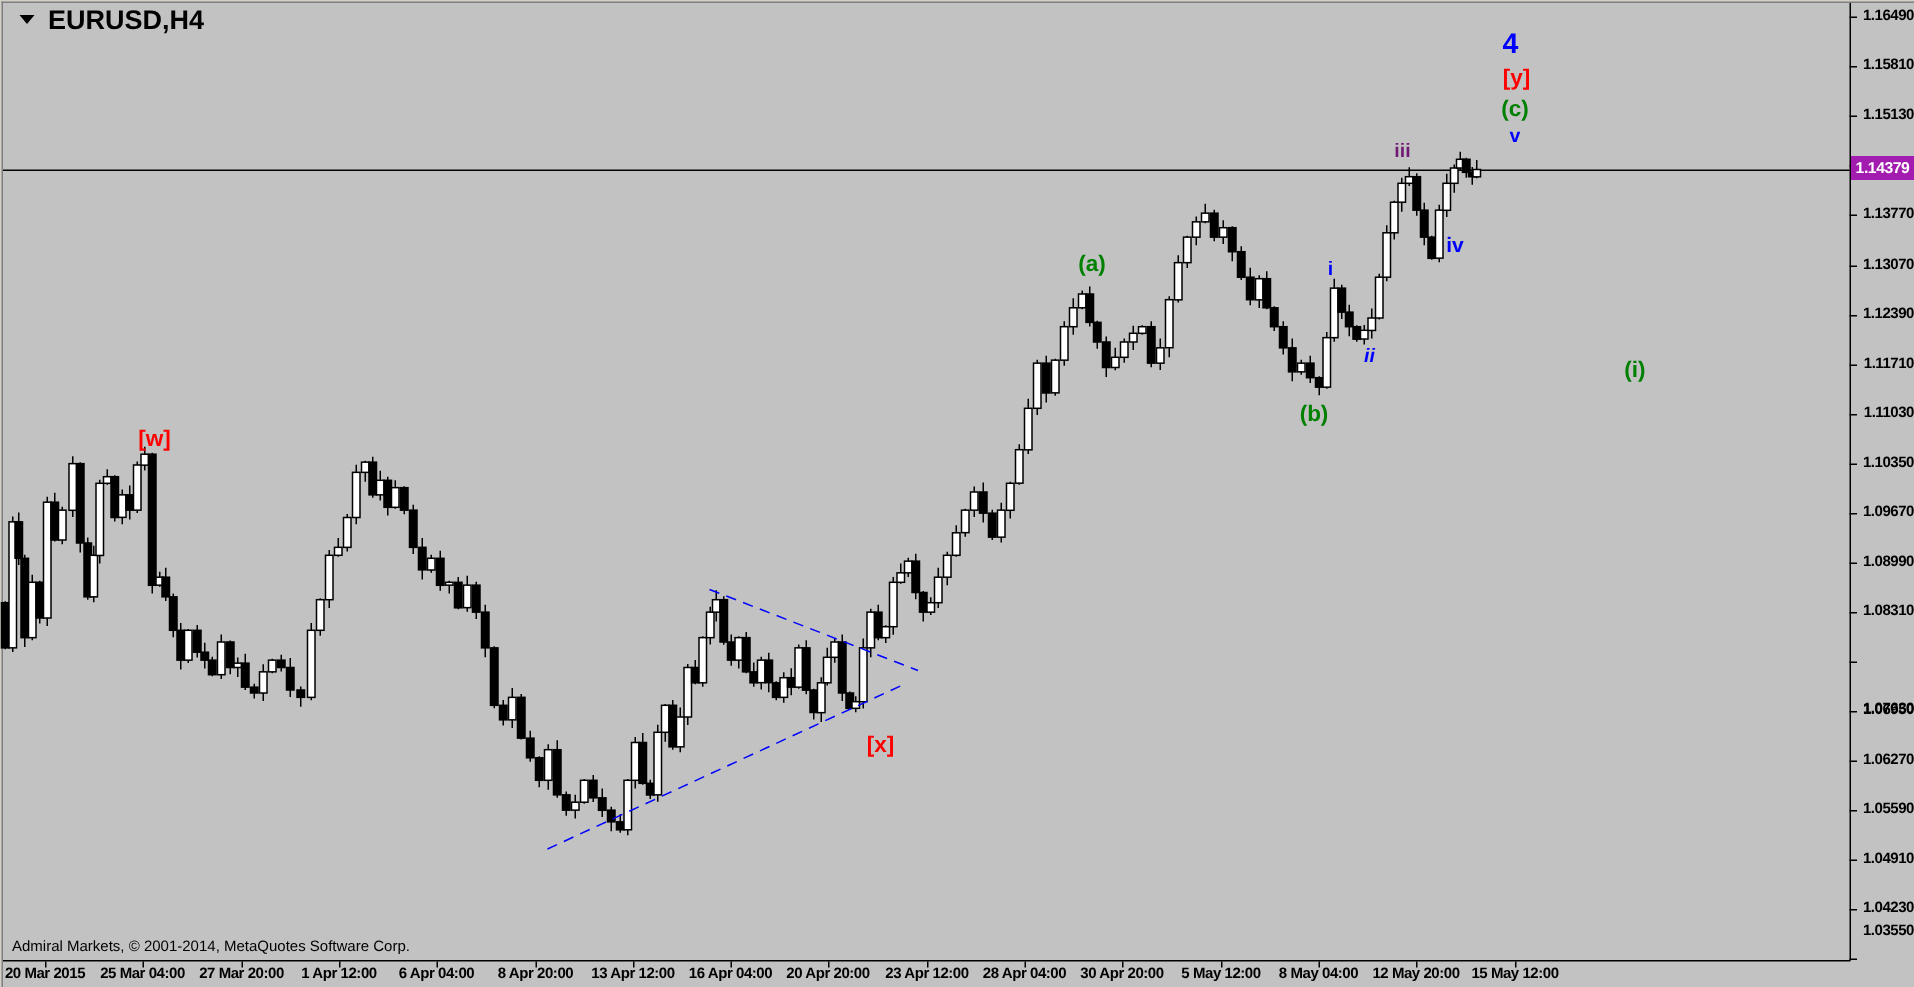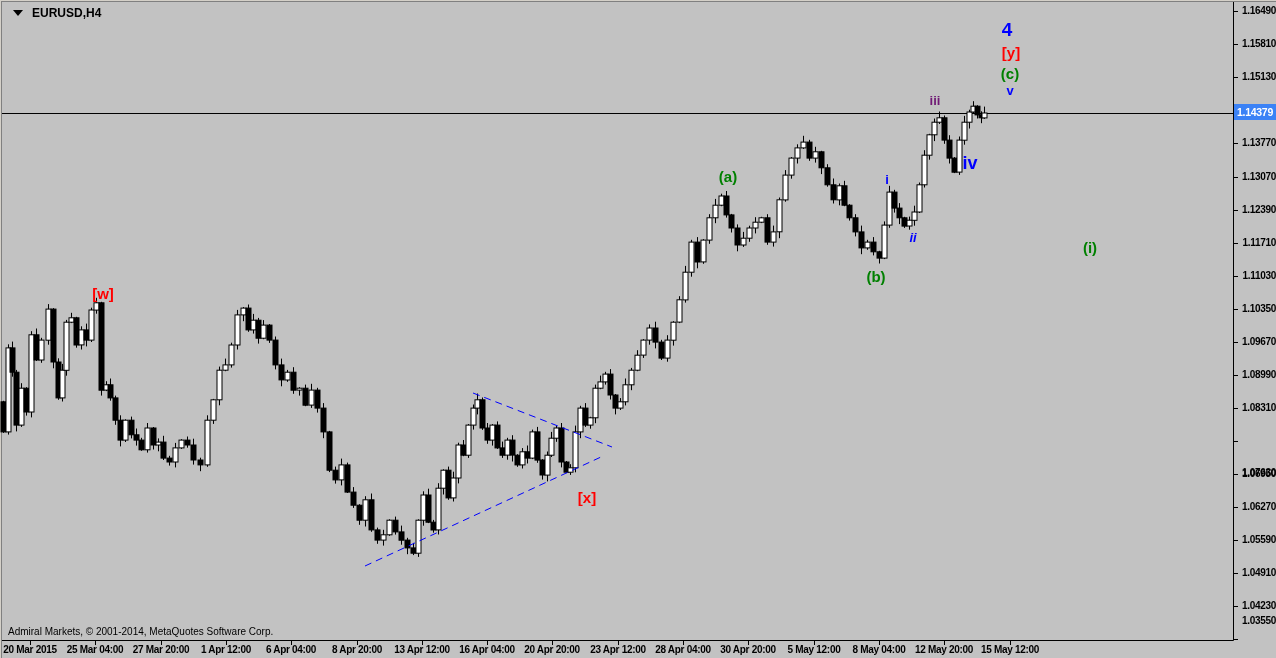--- a/index.html
+++ b/index.html
@@ -2,25 +2,25 @@
 <html><head>
 <meta charset="utf-8">
 <style>
   html,body{margin:0;padding:0;}
   body{width:1276px;height:658px;background:#d4d0c8;font-family:"Liberation Sans",sans-serif;overflow:hidden;}
   #win{position:absolute;left:1px;top:1px;right:0;bottom:0;background:#c2c2c2;border-top:1px solid #808080;border-left:1px solid #808080;}
   #stage{position:absolute;left:-2px;top:-2px;width:1276px;height:658px;}
   svg{position:absolute;left:0;top:0;}
   #title{position:absolute;left:13px;top:5px;height:16px;display:flex;align-items:center;color:#000;}
   #title .tri{width:0;height:0;border-left:5px solid transparent;border-right:5px solid transparent;border-top:6px solid #000;margin-right:9px;}
-  #title .sym{font-size:12px;font-weight:bold;letter-spacing:0px;}
+  #title .sym{font-size:18px;font-weight:bold;letter-spacing:0px;}
   #copyright{position:absolute;left:8px;top:626px;font-size:10px;color:#000;white-space:nowrap;}
   .ylab{position:absolute;left:1240px;width:36px;font-size:10px;font-weight:bold;letter-spacing:-0.3px;color:#000;text-align:right;}
   .xlab{position:absolute;top:644px;width:84px;font-size:10px;font-weight:bold;letter-spacing:-0.3px;color:#000;text-align:center;white-space:nowrap;}
-  #price-tag{position:absolute;left:1234px;top:104px;width:42px;height:16px;background:#3b82f6;color:#fff;
+  #price-tag{position:absolute;left:1234px;top:104px;width:42px;height:16px;background:#a21caf;color:#fff;
     font-size:10.5px;font-weight:bold;letter-spacing:-0.3px;line-height:16px;text-align:center;z-index:5;}
   .wave{position:absolute;transform:translate(-50%,-50%);font-weight:bold;white-space:nowrap;z-index:4;}
 </style>
 </head>
 <body>
 
 <div id="win">
 <div id="stage">
 
   <svg id="chart-svg" width="1276" height="658">
@@ -479,21 +479,21 @@
         <div class="xlab" style="left: 968px;">15 May 12:00</div>
       </div>
   <div id="waves">
         <div class="wave" style="left: 103px; top: 293px; font-size: 15px; color: rgb(255, 0, 0);">[w]</div>
         <div class="wave" style="left: 587px; top: 497px; font-size: 15px; color: rgb(255, 0, 0);">[x]</div>
         <div class="wave" style="left: 1007px; top: 30px; font-size: 19px; color: rgb(0, 0, 255);">4</div>
         <div class="wave" style="left: 1011px; top: 52px; font-size: 15px; color: rgb(255, 0, 0);">[y]</div>
         <div class="wave" style="left: 1010px; top: 73px; font-size: 15px; color: rgb(0, 128, 0);">(c)</div>
         <div class="wave" style="left: 1010px; top: 90px; font-size: 13px; color: rgb(0, 0, 255);">v</div>
         <div class="wave" style="left: 935px; top: 100px; font-size: 13px; color: #701a75;">iii</div>
-        <div class="wave" style="left: 970px; top: 163px; font-size: 18px; color: rgb(0, 0, 255);">iv</div>
+        <div class="wave" style="left: 970px; top: 163px; font-size: 14px; color: rgb(0, 0, 255);">iv</div>
         <div class="wave" style="left: 887px; top: 179px; font-size: 13px; color: rgb(0, 0, 255);">i</div>
         <div class="wave" style="left: 913px; top: 237px; font-size: 13px; color: rgb(0, 0, 255); font-style: italic;">ii</div>
         <div class="wave" style="left: 728px; top: 176px; font-size: 15px; color: rgb(0, 128, 0);">(a)</div>
         <div class="wave" style="left: 876px; top: 276px; font-size: 15px; color: rgb(0, 128, 0);">(b)</div>
         <div class="wave" style="left: 1090px; top: 247px; font-size: 15px; color: rgb(0, 128, 0);">(i)</div>
       </div>
 
   <div id="price-tag">1.14379</div>
 
   <div id="copyright">Admiral Markets, © 2001-2014, MetaQuotes Software Corp.</div>

